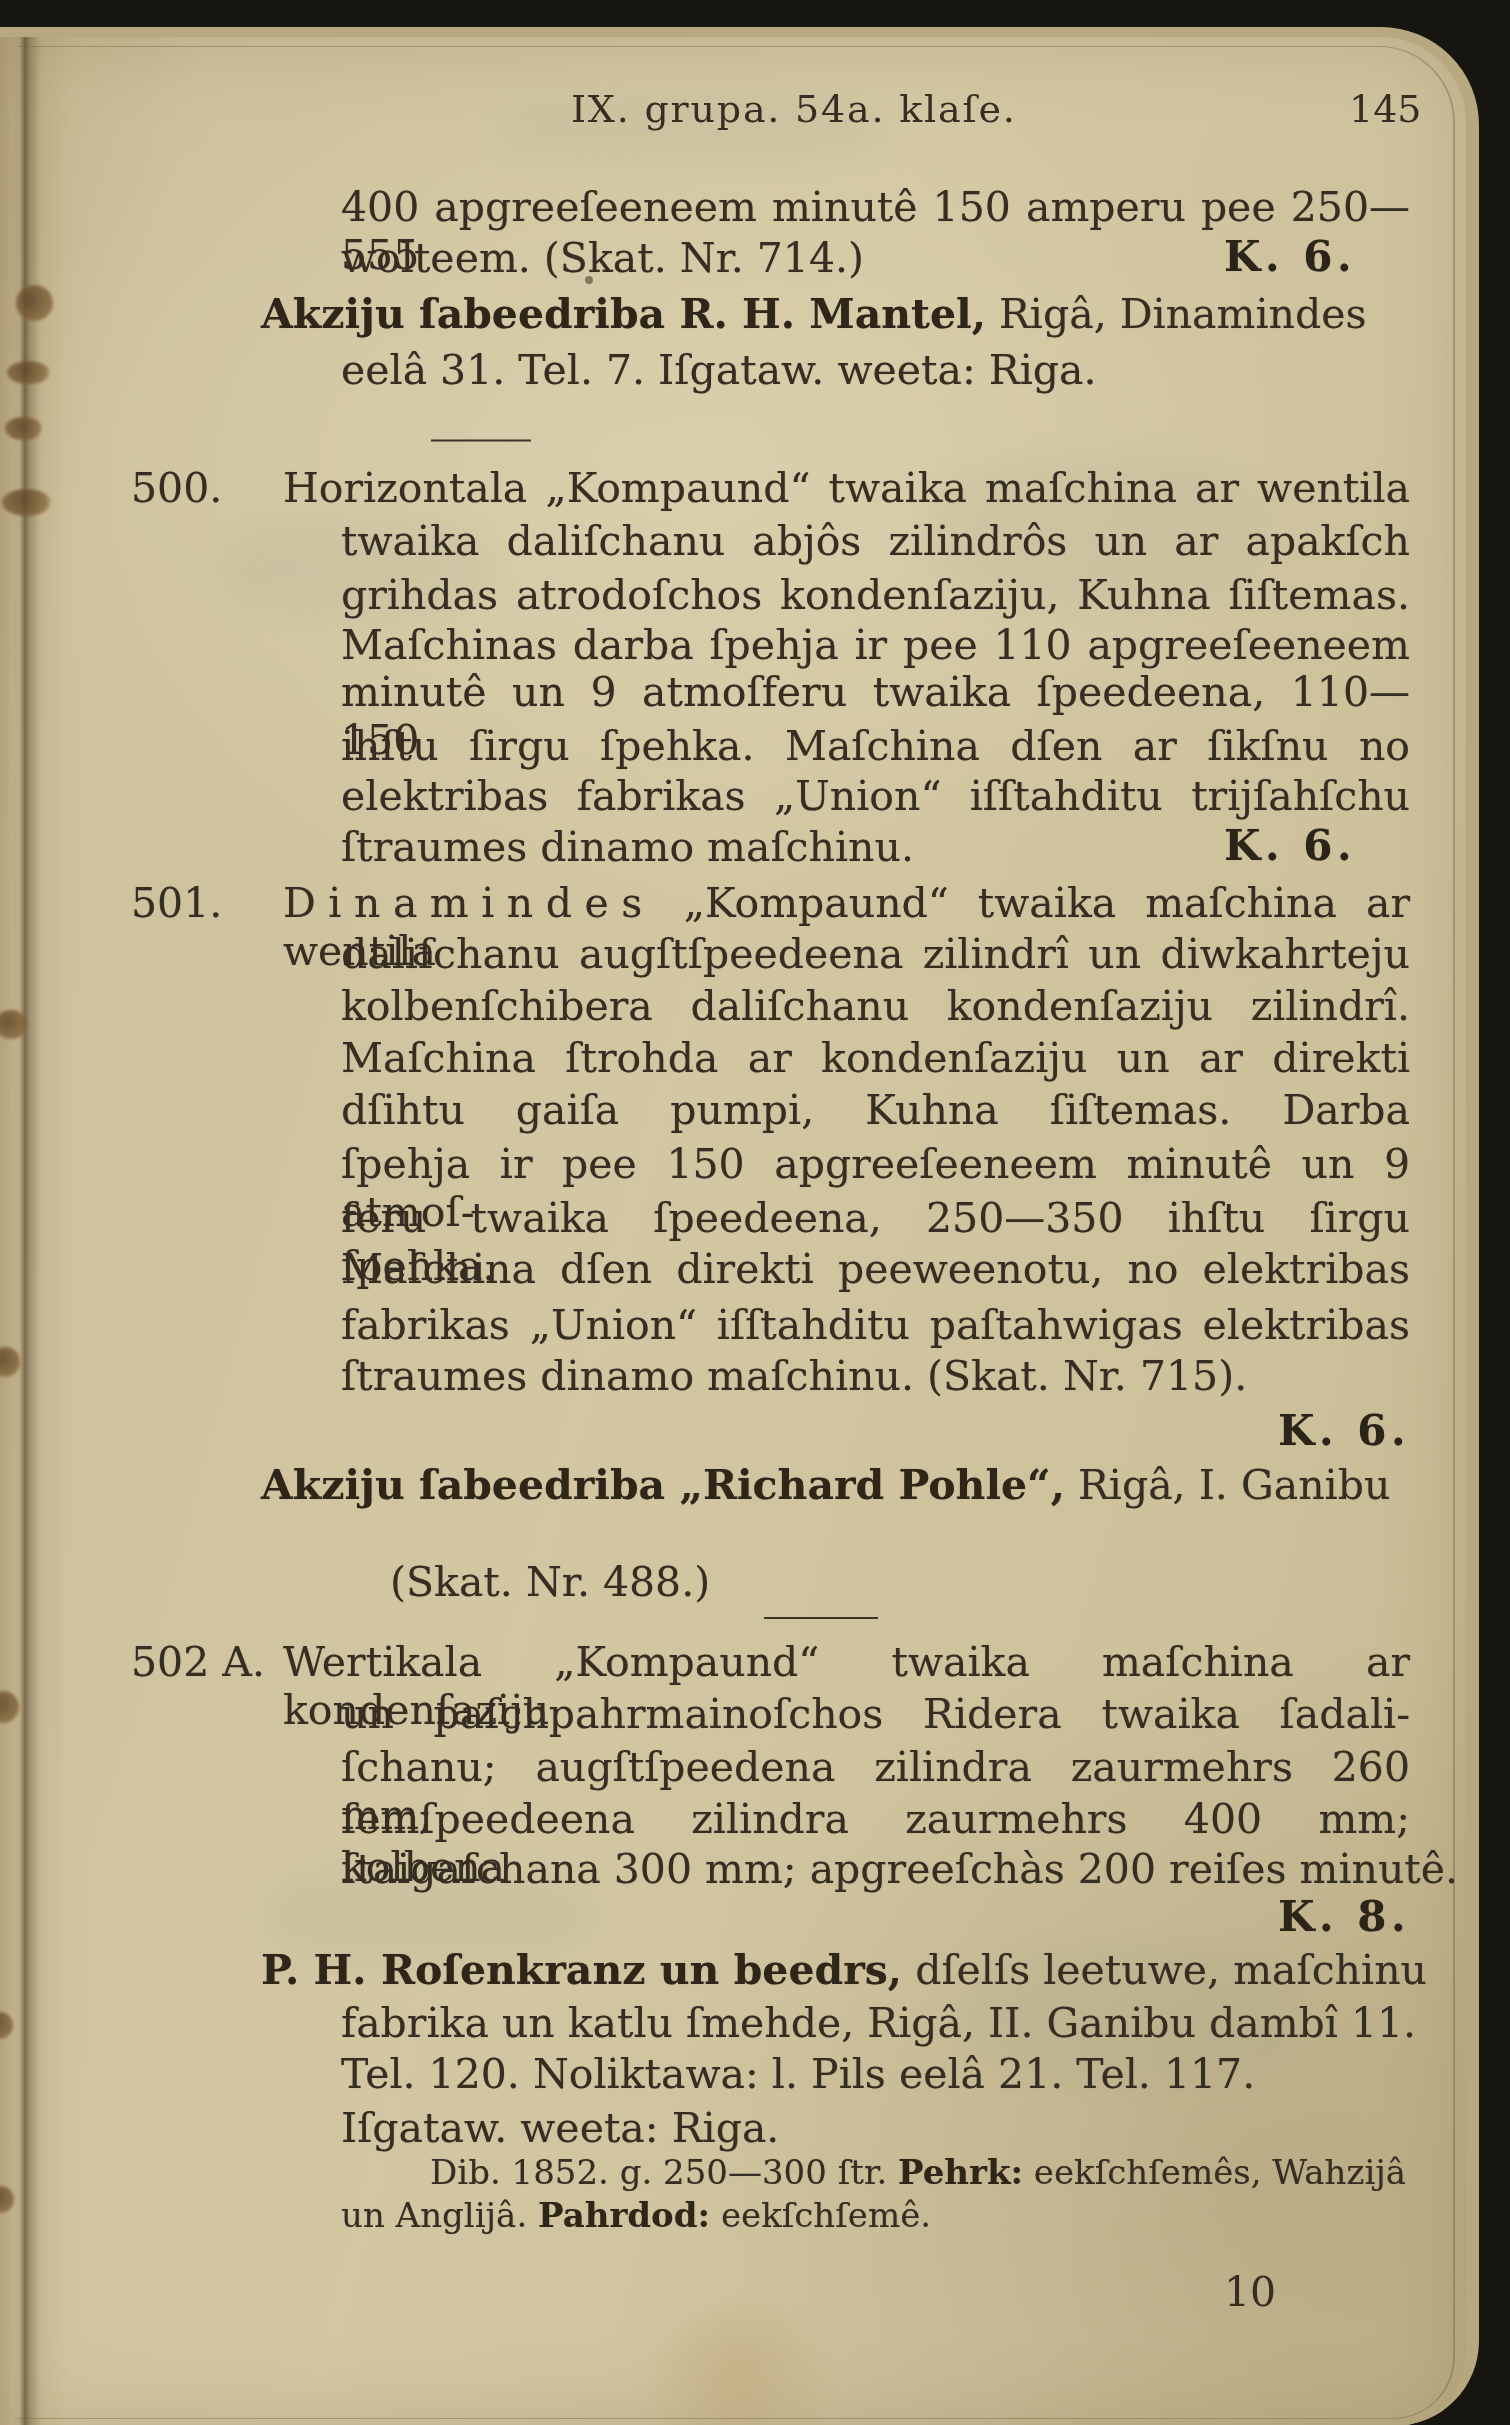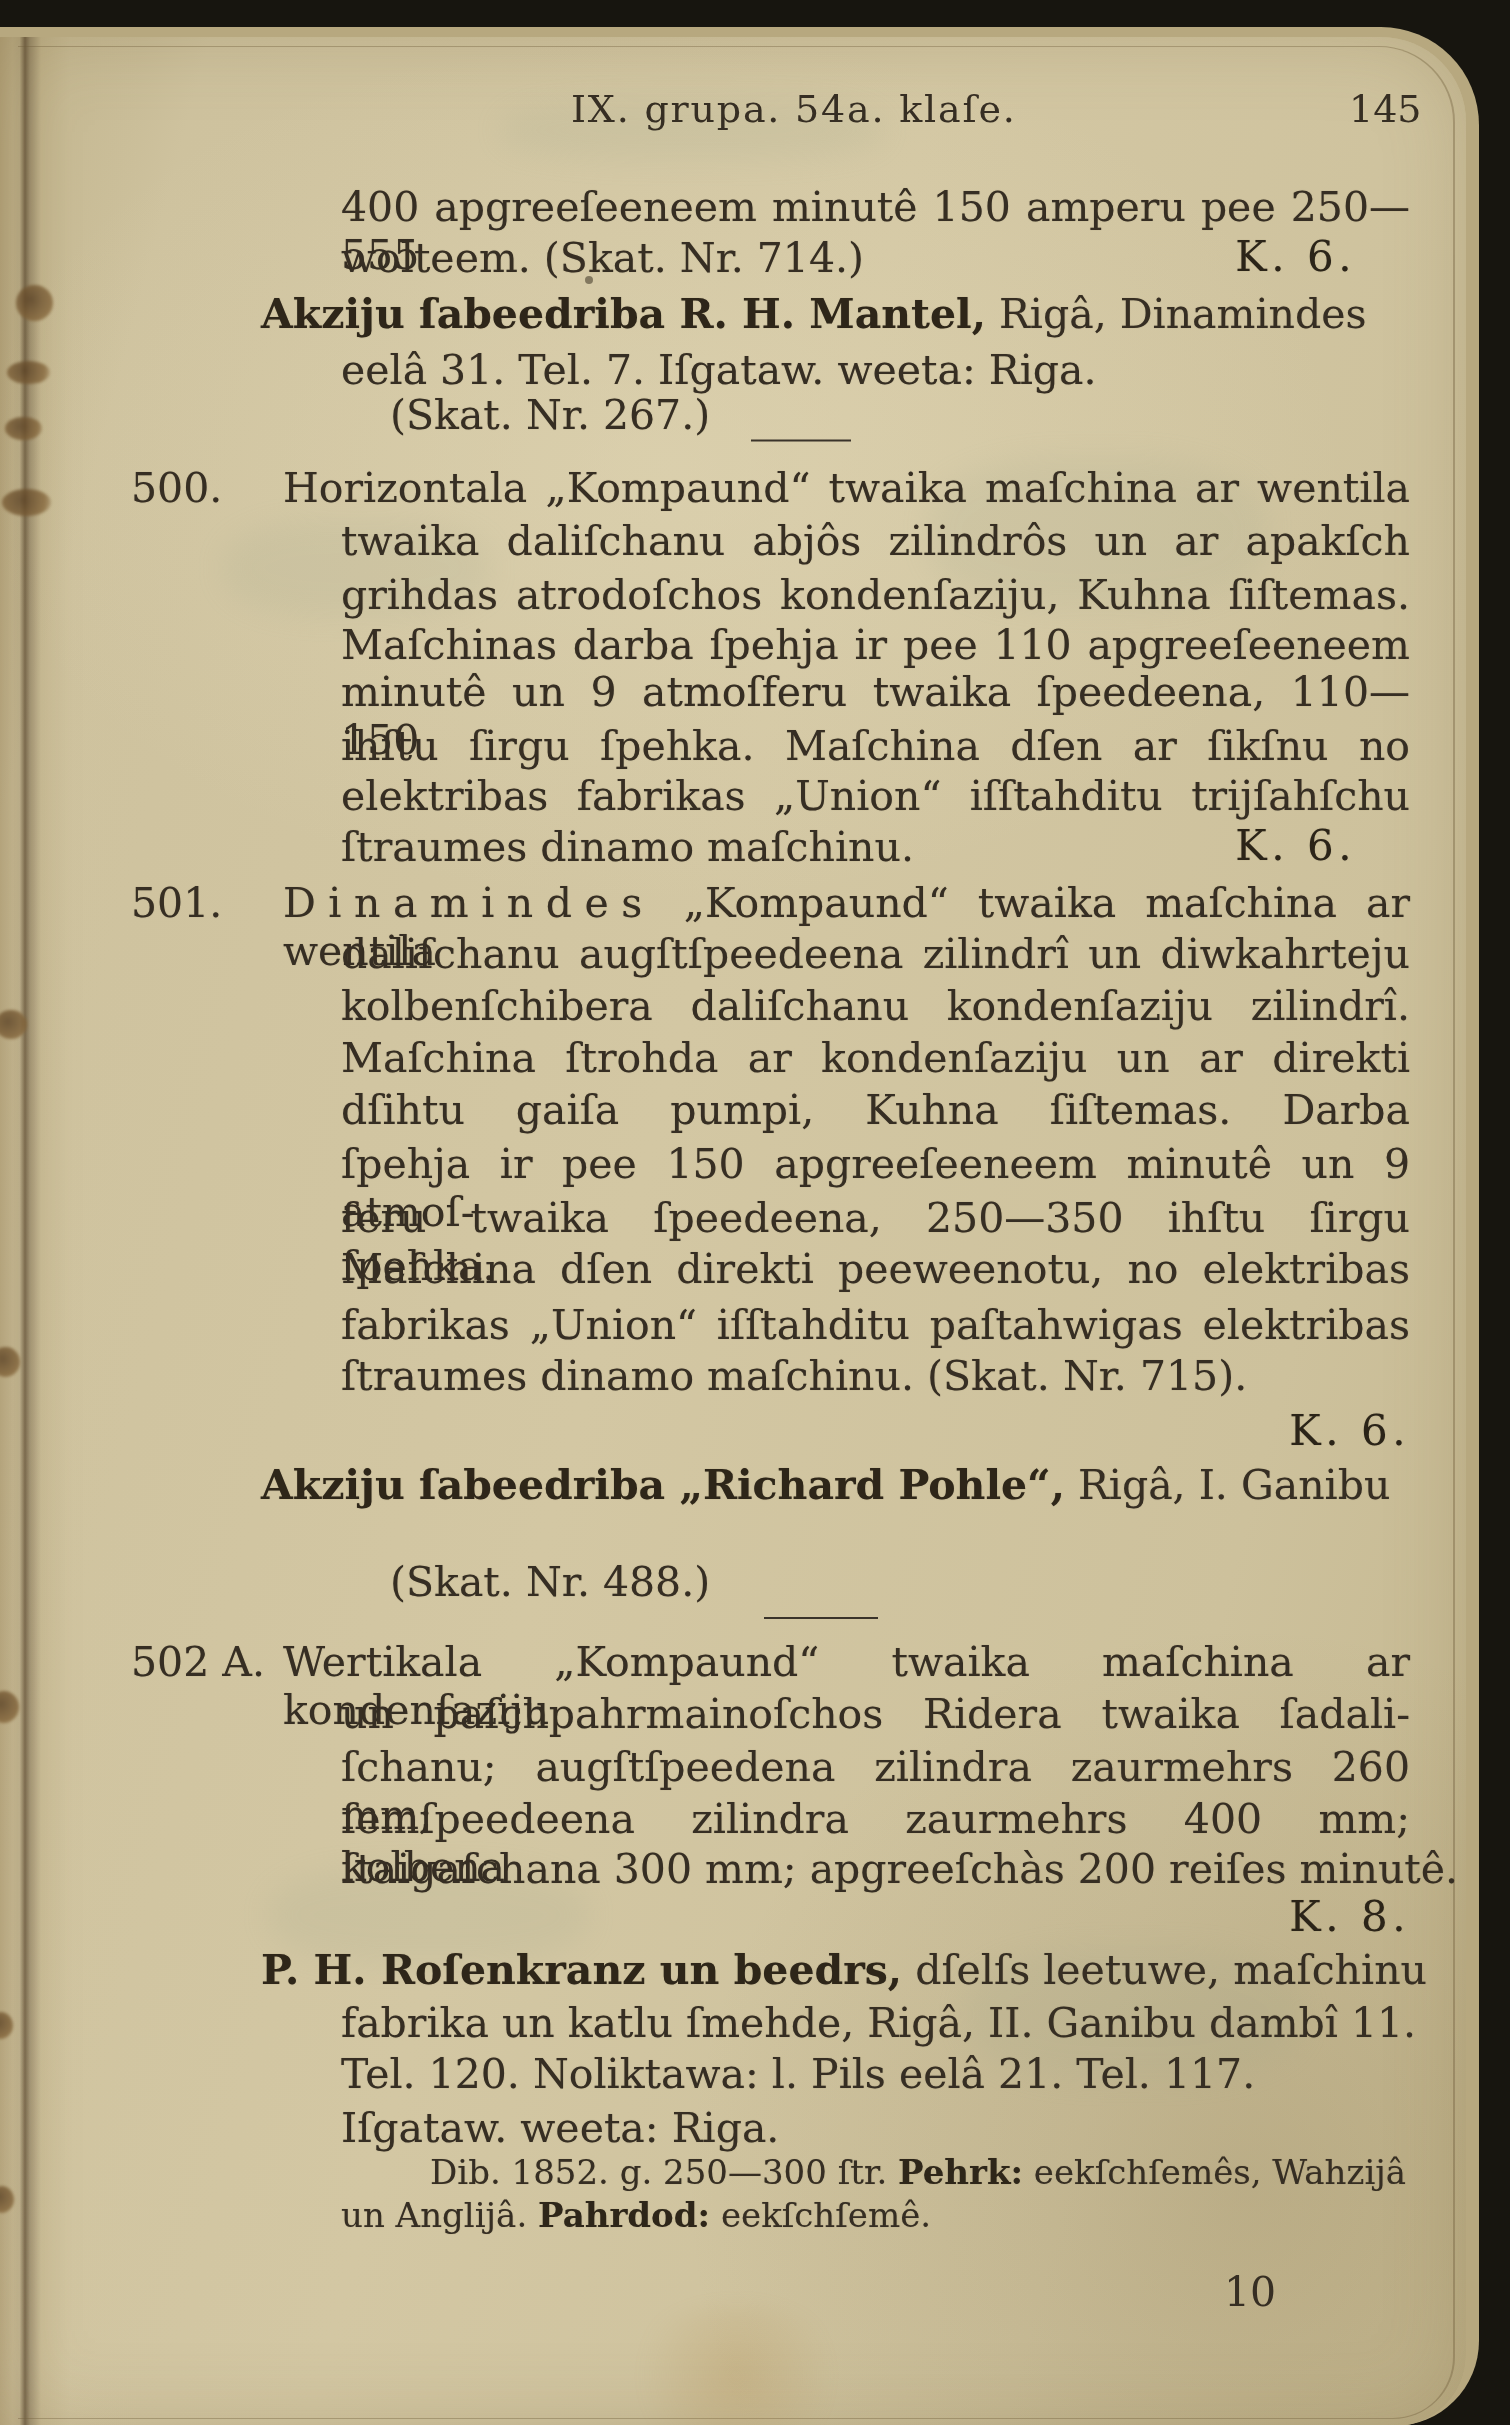--- a/index.html
+++ b/index.html
@@ -49,21 +49,21 @@
       white-space:nowrap;text-shadow:0 0 0.9px rgba(52,42,26,.35);}
   .ln.j{white-space:normal;text-align:justify;text-align-last:justify;}
   .ln.first{left:283px;width:1127px;}
   .ln.co{left:261px;width:1149px;}
   .ln.skat{left:390px;width:892px;}
   .ln.fn1{left:430px;font-size:34px;}
   .ln.fn2{left:341px;font-size:34px;}
   .itemno{position:absolute;left:-152px;top:0;}
   b,.b{font-weight:bold;color:#2e2619;}
   .sp{letter-spacing:12.5px;}
-  .sigla{font-weight:normal;font-size:42px;letter-spacing:4.5px;color:#2b2418;}
+  .sigla{font-weight:bold;font-size:42px;letter-spacing:4.5px;color:#2b2418;}
   .sigla.shared{position:absolute;right:54px;top:-1.8px;}
   .sigline{text-align:right;padding-right:71px;white-space:nowrap;}
   .rule{display:inline-block;width:100px;border-top:2.7px solid #3a332a;margin-left:41px;
         transform:translateY(12.5px);}
   .rule.low{width:114px;margin-left:54px;transform:translateY(23px);}
   .foot{position:absolute;left:1224px;top:2231px;font-size:41px;}
 </style>
 </head>
 <body>
 
@@ -100,21 +100,21 @@
     <div class="ln" style="top:197px">
       <span>wolteem.  (Skat. Nr. 714.)</span>
       <span class="sigla shared">K. 6.</span>
     </div>
 
     <div class="ln co" style="top:253px">
       <span class="b">Akziju ſabeedriba R. H. Mantel,</span><span> Rigâ, Dinamindes</span>
     </div>
     <div class="ln" style="top:309px">eelâ 31.  Tel. 7.  Iſgataw. weeta: Riga.</div>
     <div class="ln skat" style="top:354px">
-      <span>(Skat. Nr. 267.)</span><span class="rule"></span>
+      <span class="rule"></span>
     </div>
 
     <div class="ln j first" style="top:427px">
       <span class="itemno">500.</span><span>Horizontala „Kompaund“ twaika maſchina ar wentila</span>
     </div>
     <div class="ln j" style="top:480px">twaika daliſchanu abjôs zilindrôs un ar apakſch</div>
     <div class="ln j" style="top:534px">grihdas atrodoſchos kondenſaziju, Kuhna ſiſtemas.</div>
     <div class="ln j" style="top:584px">Maſchinas darba ſpehja ir pee 110 apgreeſeeneem</div>
     <div class="ln j" style="top:631px">minutê un 9 atmoſferu twaika ſpeedeena, 110—150</div>
     <div class="ln j" style="top:685px">ihſtu ſirgu ſpehka. Maſchina dſen ar ſikſnu no</div>

